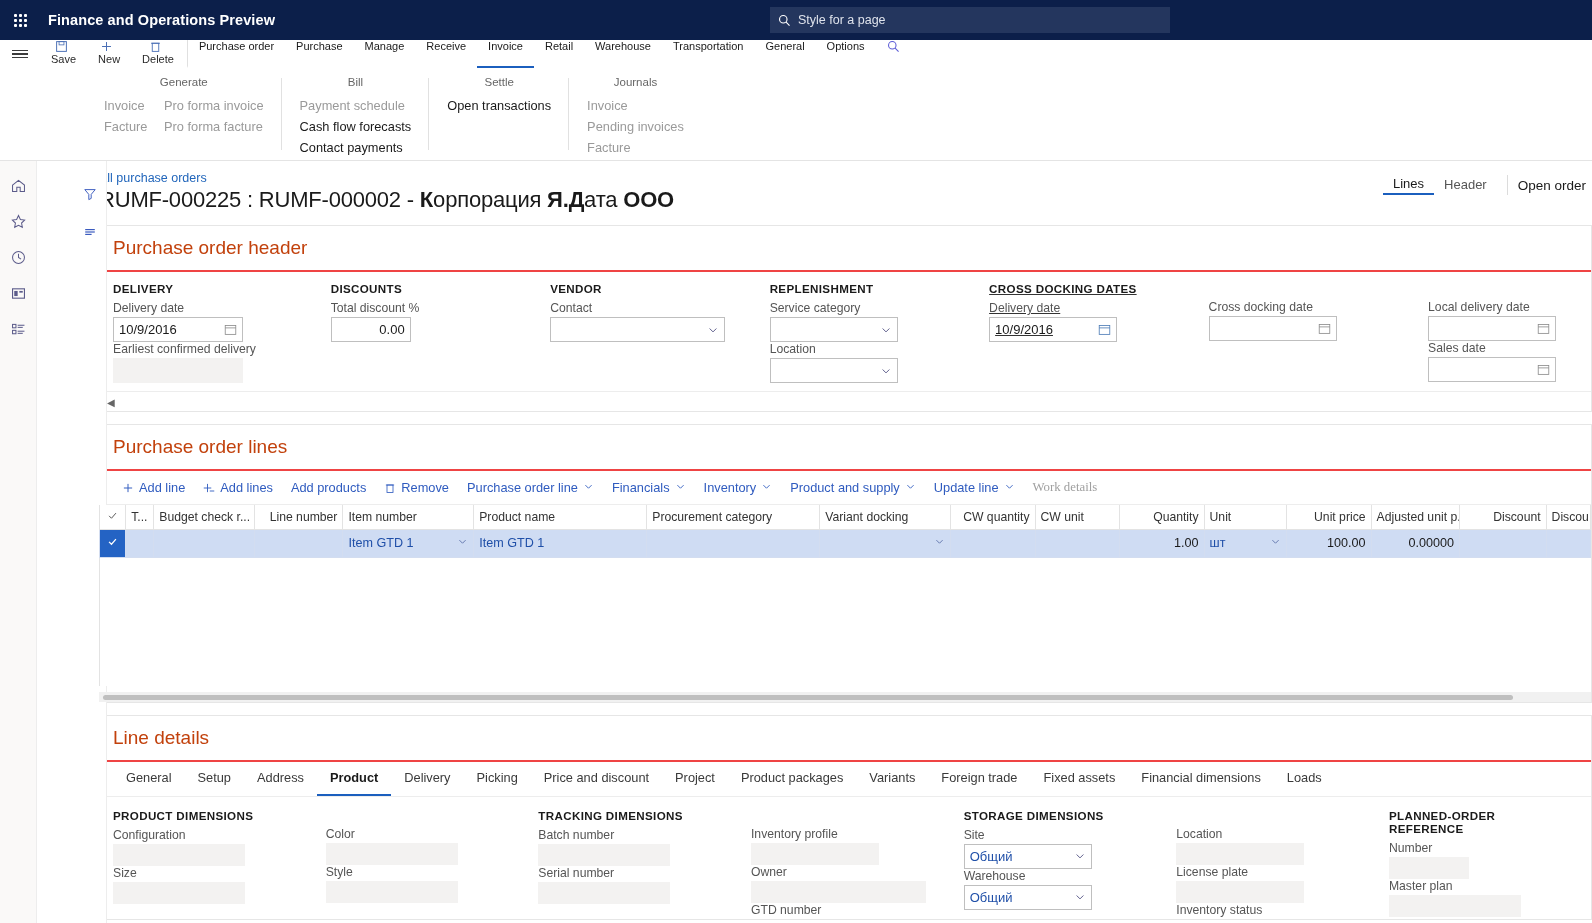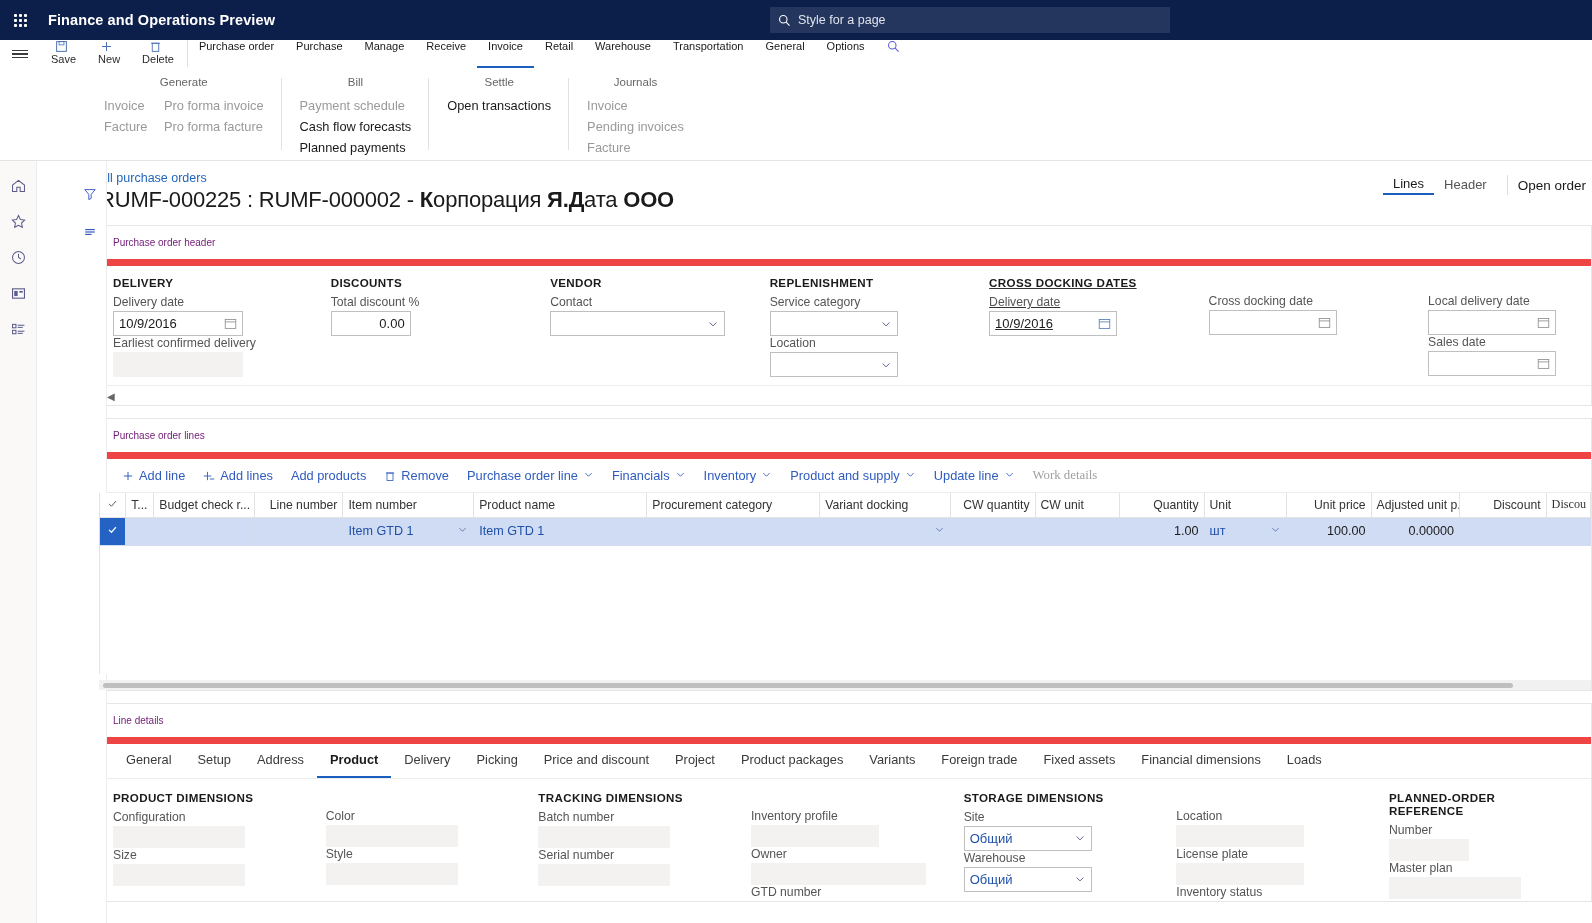--- a/index.html
+++ b/index.html
@@ -66,21 +66,21 @@
   .pagetitle { font-size: 22px; color: #1a1a1a; font-weight: normal; letter-spacing: -.2px; }
   .pagetitle b { font-weight: bold; }
   .title-right { position: absolute; right: 0; top: 14px; display: flex; align-items: center; }
   .vtab { font-size: 13px; color: #555; padding: 0 10px 2px; cursor: pointer; }
   .vtab.active { color: #1a1a1a; border-bottom: 2px solid #1b5fbe; }
   .tr-sep { width: 1px; height: 20px; background: #dcdcdc; margin: 0 10px; }
   .openorder { font-size: 13.5px; color: #1a1a1a; cursor: pointer; padding-right: 6px; }
 
   
   .card { margin: 12px 0 0 62px; border: 1px solid #e6e6e6; border-left: none; background: #fff; }
-  .card-head { padding: 11px 14px; font-size: 10px; color: #701a75; border-bottom: 7px solid #ef4444; }
+  .card-head { padding: 11px 14px; font-size: 19px; color: #c2410c; border-bottom: 2px solid #ef4444; }
   .fields { display: flex; padding: 10px 0 8px 14px; }
   .fcol { margin-right: 26px; }
   .grouplabel { font-size: 11.6px; font-weight: bold; color: #1a1a1a; letter-spacing: .35px; margin-bottom: 6px; }
   .glspacer { height: 18px; }
   .field { }
   .flabel { font-size: 12.2px; color: #555; margin-bottom: 2px; }
   .fin {
     height: 25px; border: 1px solid #bfbfbf; background: #fff; display: flex;
     align-items: center; padding: 0 5px; font-size: 13px; color: #1a1a1a; cursor: text;
   }
@@ -248,21 +248,21 @@
             <div class="ritem">Pro forma facture</div>
           </div>
         </div>
       </div>
       <div class="rgroup divided">
         <div class="rgroup-title">Bill</div>
         <div class="rcols">
           <div class="rcol">
             <div class="ritem">Payment schedule</div>
             <div class="ritem enabled">Cash flow forecasts</div>
-            <div class="ritem enabled">Planned payments</div>
+            <div class="ritem enabled">Contact payments</div>
           </div>
         </div>
       </div>
       <div class="rgroup divided">
         <div class="rgroup-title">Settle</div>
         <div class="rcols">
           <div class="rcol">
             <div class="ritem enabled">Open transactions</div>
           </div>
         </div>
@@ -573,21 +573,21 @@
                 <th style="width: 172px;"><span>Product name</span></th>
                 <th style="width: 172px;"><span>Procurement category</span></th>
                 <th style="width: 130px;"><span>Variant docking</span></th>
                 <th class="r" style="width: 84px;"><span>CW quantity</span></th>
                 <th style="width: 84px;"><span>CW unit</span></th>
                 <th class="r" style="width: 84px;"><span>Quantity</span></th>
                 <th style="width: 82px;"><span>Unit</span></th>
                 <th class="r" style="width: 84px;"><span>Unit price</span></th>
                 <th class="r" style="width: 88px;"><span>Adjusted unit p...</span></th>
                 <th class="r" style="width: 86px;"><span>Discount</span></th>
-                <th class="r" style="width: 44px; font-family: Liberation Serif, serif;"><span>Discou</span></th>
+                <th class="r" style="width: 44px;"><span>Discou</span></th>
               </tr>
             </thead>
           <tbody id="grid-body">
               <tr>
                 <td class="selcell"><span><svg width="11" height="11" viewBox="0 0 16 16">
                       <polyline points="3,8.5 6.5,12 13,4.5" fill="none" stroke="#fff" stroke-width="1.8"></polyline>
                     </svg></span></td>
                 <td><span></span></td>
                 <td><span></span></td>
                 <td class="r"><span></span></td>

